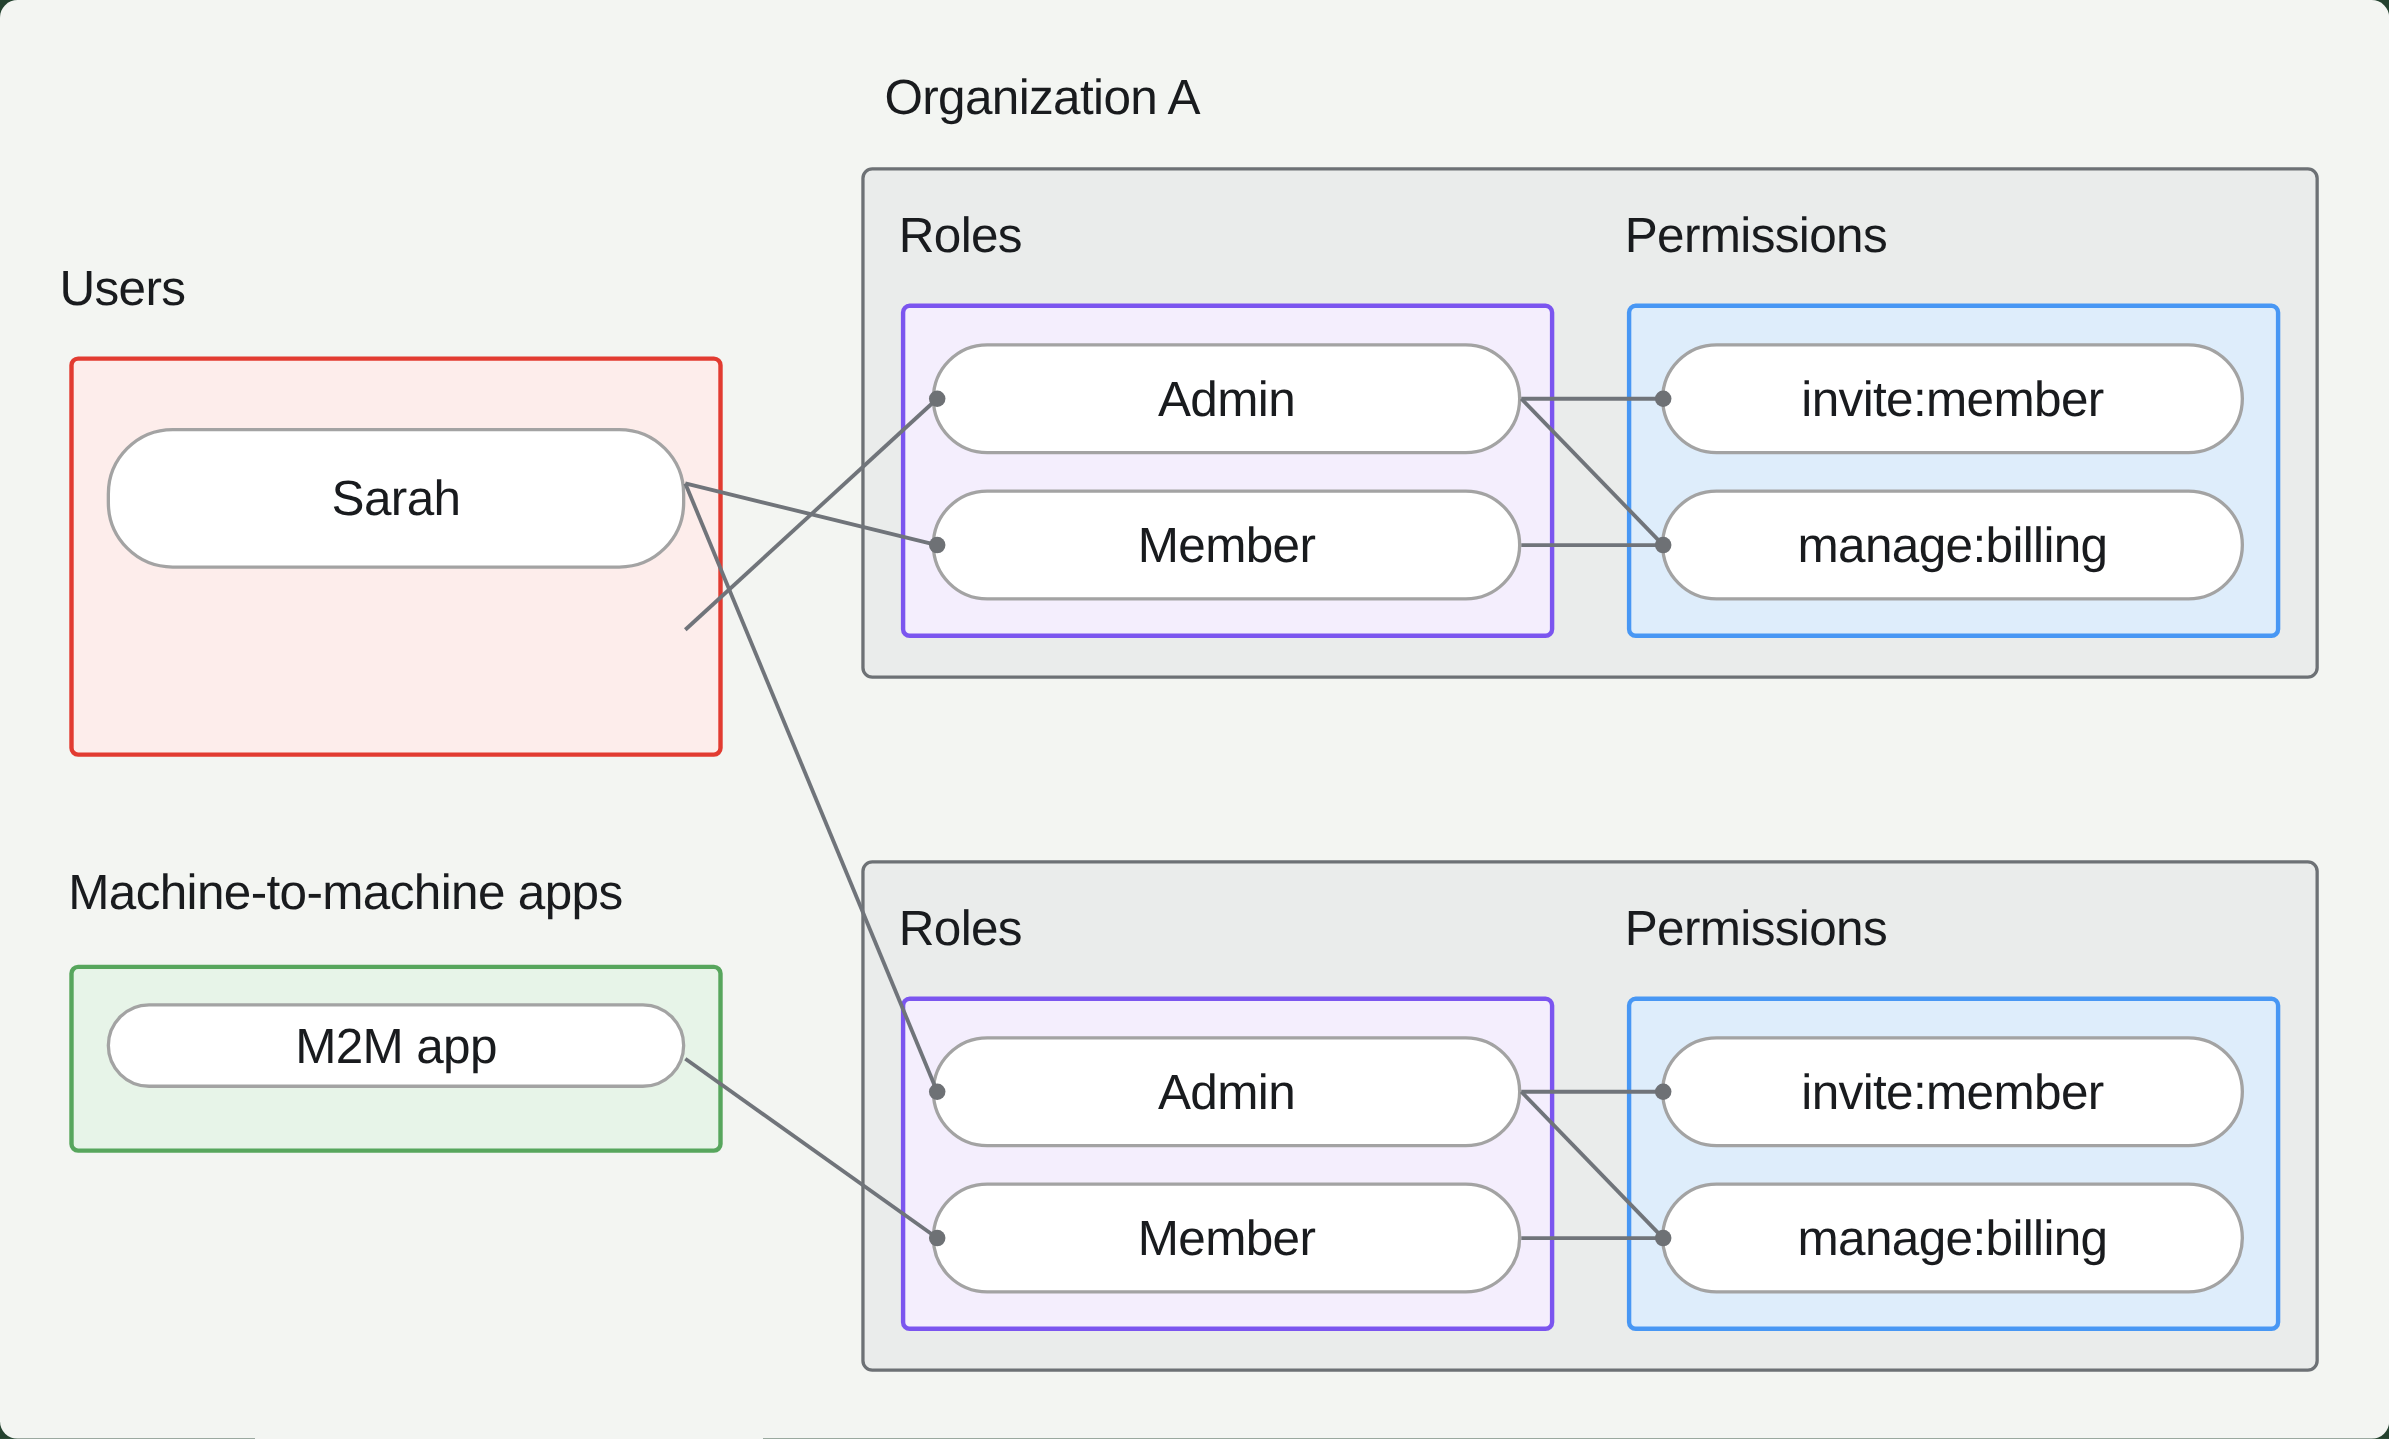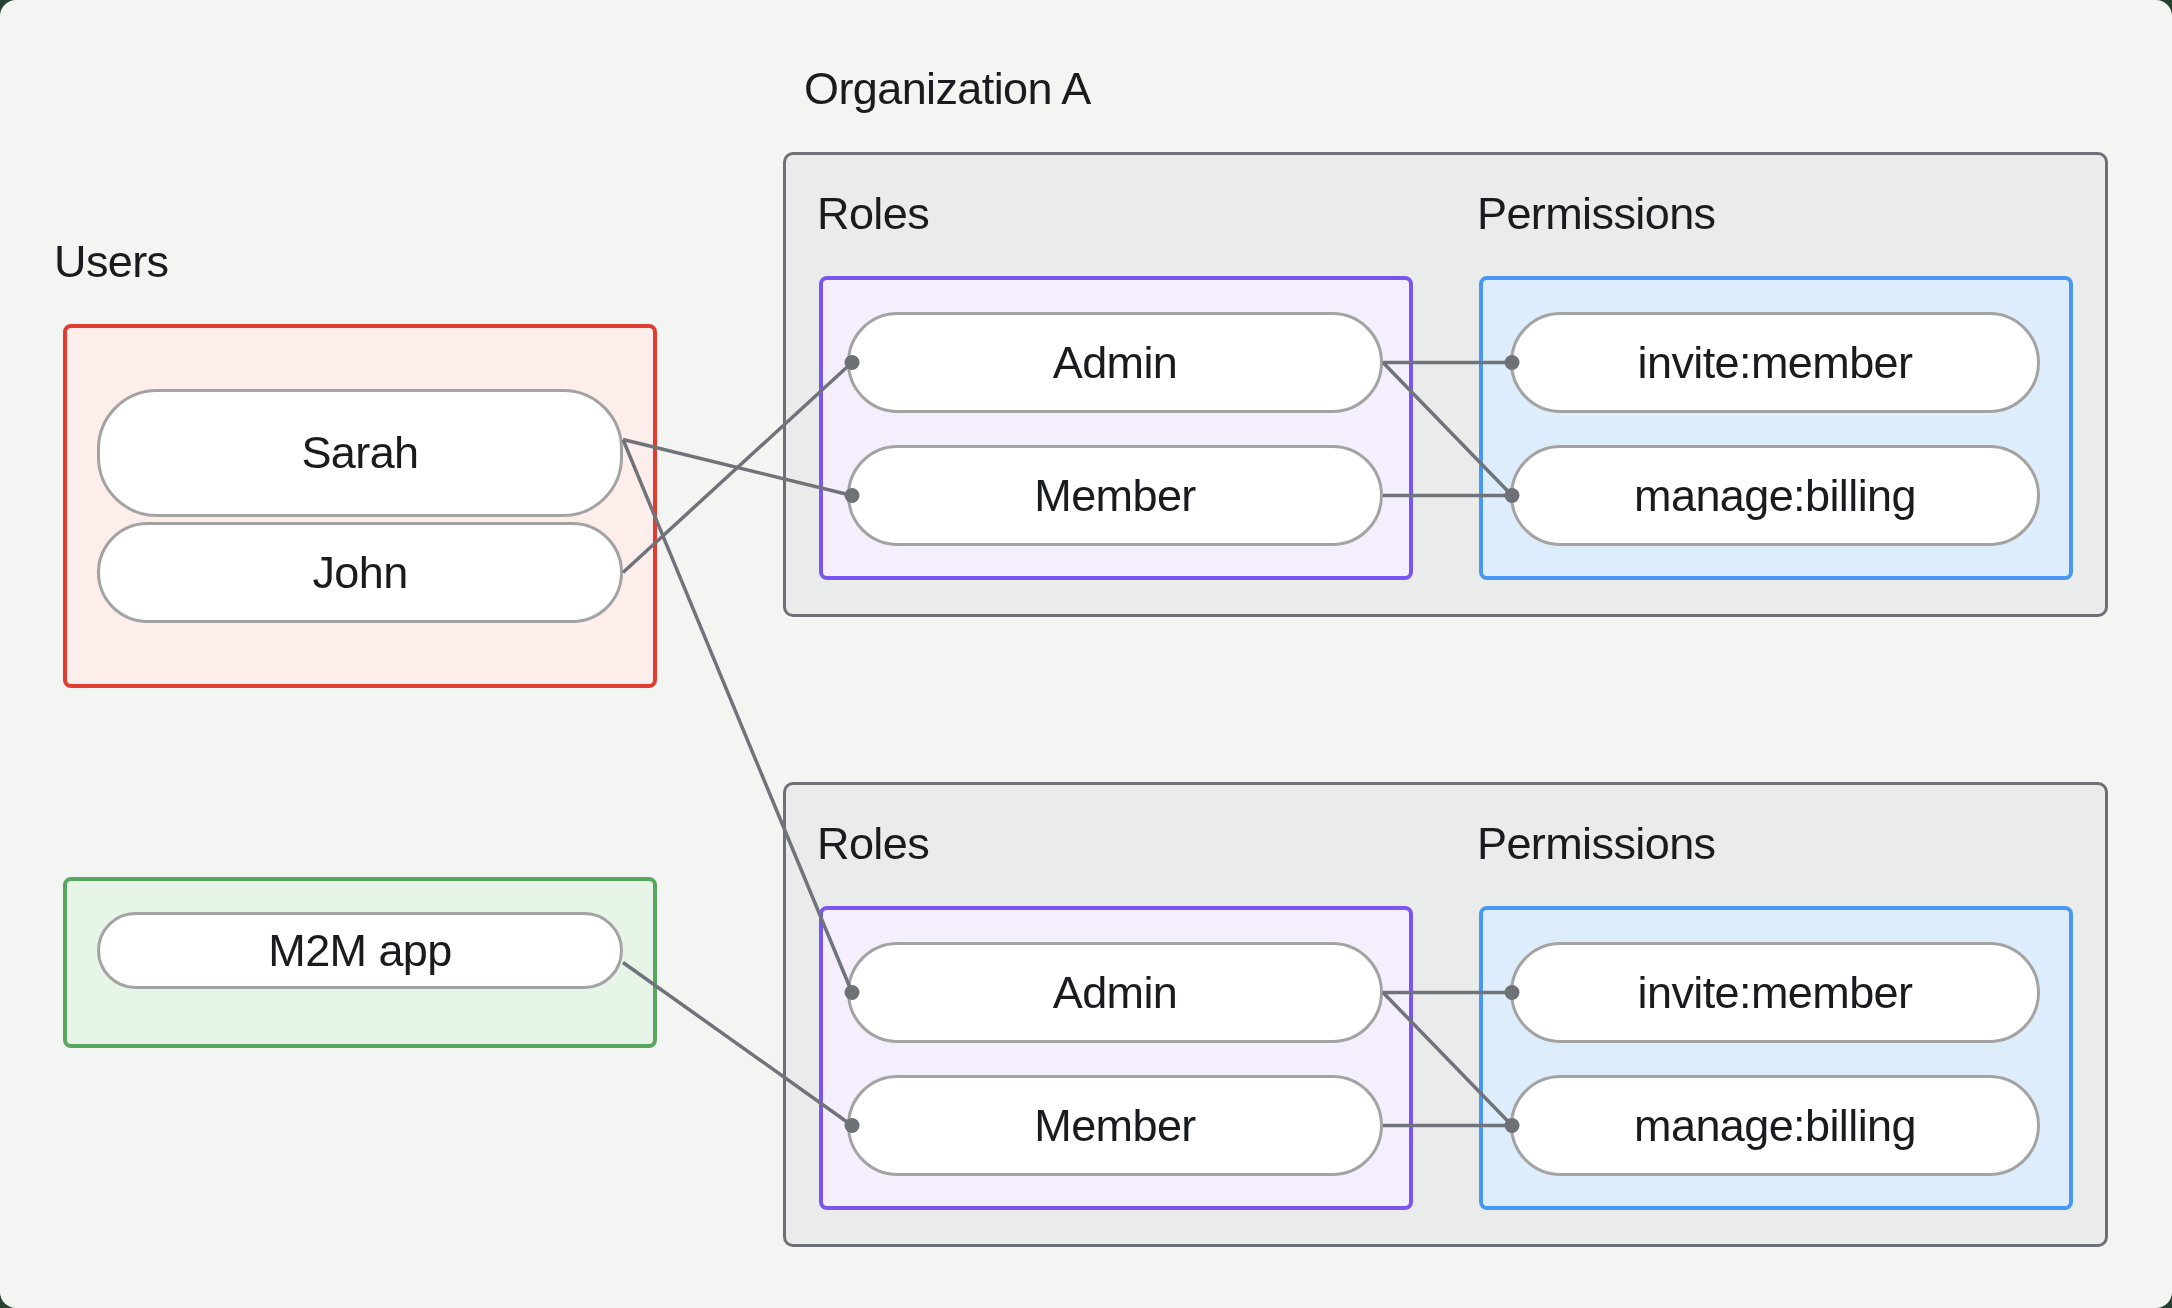--- a/index.html
+++ b/index.html
@@ -42,22 +42,22 @@
   .overlay { pointer-events: none; }
 </style>
 </head>
 <body>
 
 <div class="canvas">
 
   <div class="abs section-label" style="left:54px; top:239px;">Users</div>
   <div class="abs group-box users-box" style="left:63px; top:324px; width:594px; height:364px;"></div>
   <div class="abs pill" style="left:97px; top:389px; width:526px; height:128px;">Sarah</div>
-  <div class="abs pill" style="left:97px; top:522px; width:526px; height:101px;">John</div>
 
+  <div class="abs section-label" style="left:62px; top:788px;">Machine-to-machine apps</div>
   <div class="abs group-box m2m-box" style="left:63px; top:877px; width:594px; height:171px;"></div>
   <div class="abs pill" style="left:97px; top:912px; width:526px; height:77px;">M2M app</div>
 
   <div class="abs section-label" style="left:804px; top:66px;">Organization A</div>
   <div class="abs org-box" style="left:783px; top:152px; width:1325px; height:465px;"></div>
   <div class="abs section-label" style="left:817px; top:191px;">Roles</div>
   <div class="abs section-label" style="left:1477px; top:191px;">Permissions</div>
   <div class="abs group-box roles-box" style="left:819px; top:276px; width:594px; height:304px;"></div>
   <div class="abs group-box perms-box" style="left:1479px; top:276px; width:594px; height:304px;"></div>
   <div class="abs pill" style="left:847px; top:312px; width:536px; height:101px;">Admin</div>

